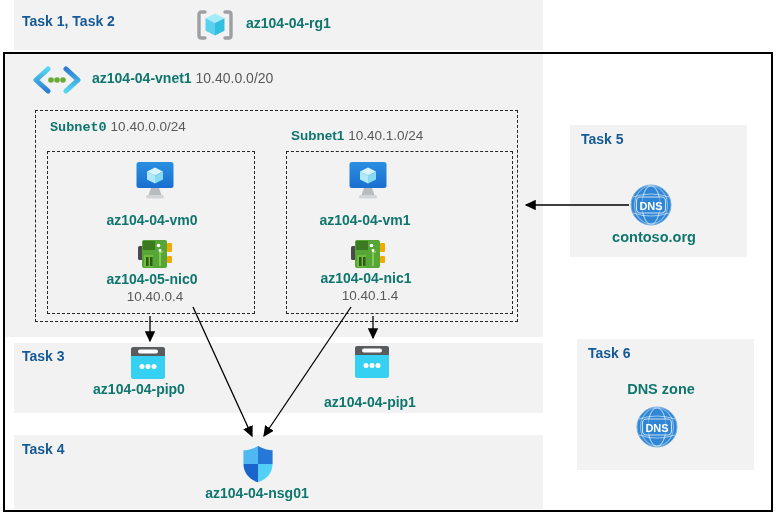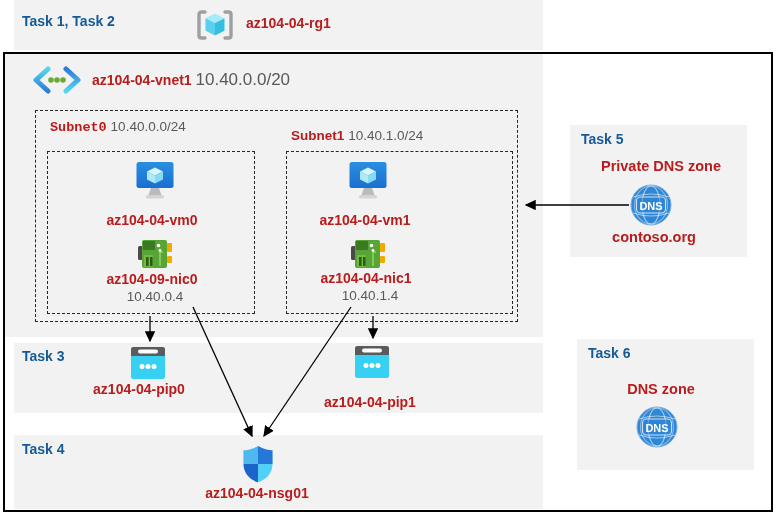--- a/index.html
+++ b/index.html
@@ -5,21 +5,21 @@
   html,body{margin:0;padding:0;background:#fff;}
   .canvas{
     position:relative;width:776px;height:517px;background:#ffffff;
     font-family:"Liberation Sans", sans-serif;overflow:hidden;
   }
   .abs{position:absolute;}
   .band{position:absolute;background:#f2f2f2;}
   .mainbox{position:absolute;left:3px;top:52px;width:770px;height:460px;
     border:2px solid #000;background:#fff;box-sizing:border-box;}
   .tlabel{position:absolute;font-weight:bold;font-size:14px;color:#155a96;white-space:nowrap;}
-  .name{font-weight:bold;font-size:14px;color:#b91c1c;white-space:nowrap;}
+  .name{font-weight:bold;font-size:14px;color:#0f766e;white-space:nowrap;}
   .muted{font-weight:normal;font-size:13.5px;color:#595959;}
   .clabel{position:absolute;transform:translateX(-50%);text-align:center;white-space:nowrap;}
   .dash{position:absolute;border:1px dashed #262626;box-sizing:border-box;}
   .hdr{position:absolute;font-size:14px;white-space:nowrap;}
   svg{display:block;}
   .arrowlayer{position:absolute;left:0;top:0;pointer-events:none;}
 </style>
 </head>
 <body>
 
@@ -57,21 +57,21 @@
       </defs>
       <polyline points="15,3 3,14 15,25" fill="none" stroke="url(#vgl)" stroke-width="5" stroke-linecap="round" stroke-linejoin="round"></polyline>
       <polyline points="33,3 45,14 33,25" fill="none" stroke="url(#vgr)" stroke-width="5" stroke-linecap="round" stroke-linejoin="round"></polyline>
       <circle cx="18" cy="14" r="2.8" fill="#69aa37"></circle>
       <circle cx="24" cy="14" r="2.8" fill="#69aa37"></circle>
       <circle cx="30" cy="14" r="2.8" fill="#69aa37"></circle>
     </svg>
   </div>
   <div class="hdr" style="left:92px;top:70px;">
     <span class="name">az104-04-vnet1</span>
-    <span class="muted" style="font-size:17px;">10.40.0.0/20</span>
+    <span class="muted" style="font-size:14px;">10.40.0.0/20</span>
   </div>
 
   <div class="dash" style="left:35px;top:110px;width:483px;height:212px;"></div>
   <div class="hdr" style="left:50px;top:118px;">
     <span class="name" style="font-size:13.5px;font-family:Liberation Mono, monospace;">Subnet0</span>
     <span class="muted">10.40.0.0/24</span>
   </div>
   <div class="dash" style="left:47px;top:151px;width:208px;height:163px;"></div>
 
   <div class="hdr" style="left:291px;top:127px;">
@@ -105,21 +105,21 @@
       <rect x="29" y="19" width="5" height="7" rx="1" fill="#f0ab00"></rect>
       <rect x="5" y="4" width="12" height="9" fill="#3b7a20"></rect>
       <circle cx="20.5" cy="8.5" r="1.8" fill="#ffffff"></circle>
       <rect x="6" y="18" width="9" height="12" fill="#6fbc3f"></rect>
       <rect x="8" y="20" width="2.6" height="9" fill="#2d5c16"></rect>
       <rect x="12" y="20" width="2.6" height="9" fill="#2d5c16"></rect>
       <path d="M22,29 V15 h3" fill="none" stroke="#8ed45e" stroke-width="1.6"></path>
       <circle cx="22" cy="13.5" r="1.4" fill="#ffffff"></circle>
     </svg>
   </div>
-  <div class="clabel name" style="left:152px;top:271px;">az104-09-nic0</div>
+  <div class="clabel name" style="left:152px;top:271px;">az104-05-nic0</div>
   <div class="clabel muted" style="left:155px;top:289px;">10.40.0.4</div>
 
   <div class="abs" style="left:348px;top:161px;">
     <svg width="40" height="41" viewBox="0 0 40 41">
       <rect x="1.5" y="1" width="37" height="26" rx="2.5" fill="url(#mon)"></rect>
       <polygon points="20,6.5 28,10.5 20,14.5 12,10.5" fill="#d8f5fd"></polygon>
       <polygon points="12,10.5 20,14.5 20,22.5 12,18.5" fill="#b0e9f9"></polygon>
       <polygon points="20,14.5 28,10.5 28,18.5 20,22.5" fill="#86dbf2"></polygon>
       <polygon points="16,27 24,27 26.5,34 13.5,34" fill="#b9bcbf"></polygon>
       <rect x="11" y="34" width="18" height="3.5" rx="1.7" fill="#d2d4d6"></rect>
@@ -139,21 +139,20 @@
       <rect x="12" y="20" width="2.6" height="9" fill="#2d5c16"></rect>
       <path d="M22,29 V15 h3" fill="none" stroke="#8ed45e" stroke-width="1.6"></path>
       <circle cx="22" cy="13.5" r="1.4" fill="#ffffff"></circle>
     </svg>
   </div>
   <div class="clabel name" style="left:366px;top:270px;">az104-04-nic1</div>
   <div class="clabel muted" style="left:370px;top:288px;">10.40.1.4</div>
 
   <div class="band" style="left:570px;top:125px;width:177px;height:132px;">
     <div class="tlabel" style="left:11px;top:6px;">Task 5</div>
-    <div class="clabel name" style="left:91px;top:33px;font-size:14.5px;">Private DNS zone</div>
     <div class="abs" style="left:60px;top:59px;">
       <svg width="42" height="42" viewBox="0 0 42 42">
         <circle cx="21" cy="21" r="20" fill="#2e86d5" stroke="#79b1e2" stroke-width="1"></circle>
         <ellipse cx="21" cy="21" rx="9" ry="19" fill="none" stroke="#ffffff" stroke-opacity="0.55" stroke-width="1.2"></ellipse>
         <ellipse cx="21" cy="21" rx="16.5" ry="19" fill="none" stroke="#ffffff" stroke-opacity="0.4" stroke-width="1.2"></ellipse>
         <path d="M3,13 Q21,7 39,13 M3,29 Q21,35 39,29" fill="none" stroke="#ffffff" stroke-opacity="0.55" stroke-width="1.2"></path>
         <rect x="6.5" y="13" width="29" height="16" rx="4" fill="#2e86d5" fill-opacity="0.6" stroke="#ffffff" stroke-opacity="0.75" stroke-width="1.1"></rect>
         <text x="21" y="25.5" text-anchor="middle" font-size="11" font-weight="bold" fill="#ffffff" font-family="Liberation Sans, sans-serif">DNS</text>
       </svg>
     </div>

